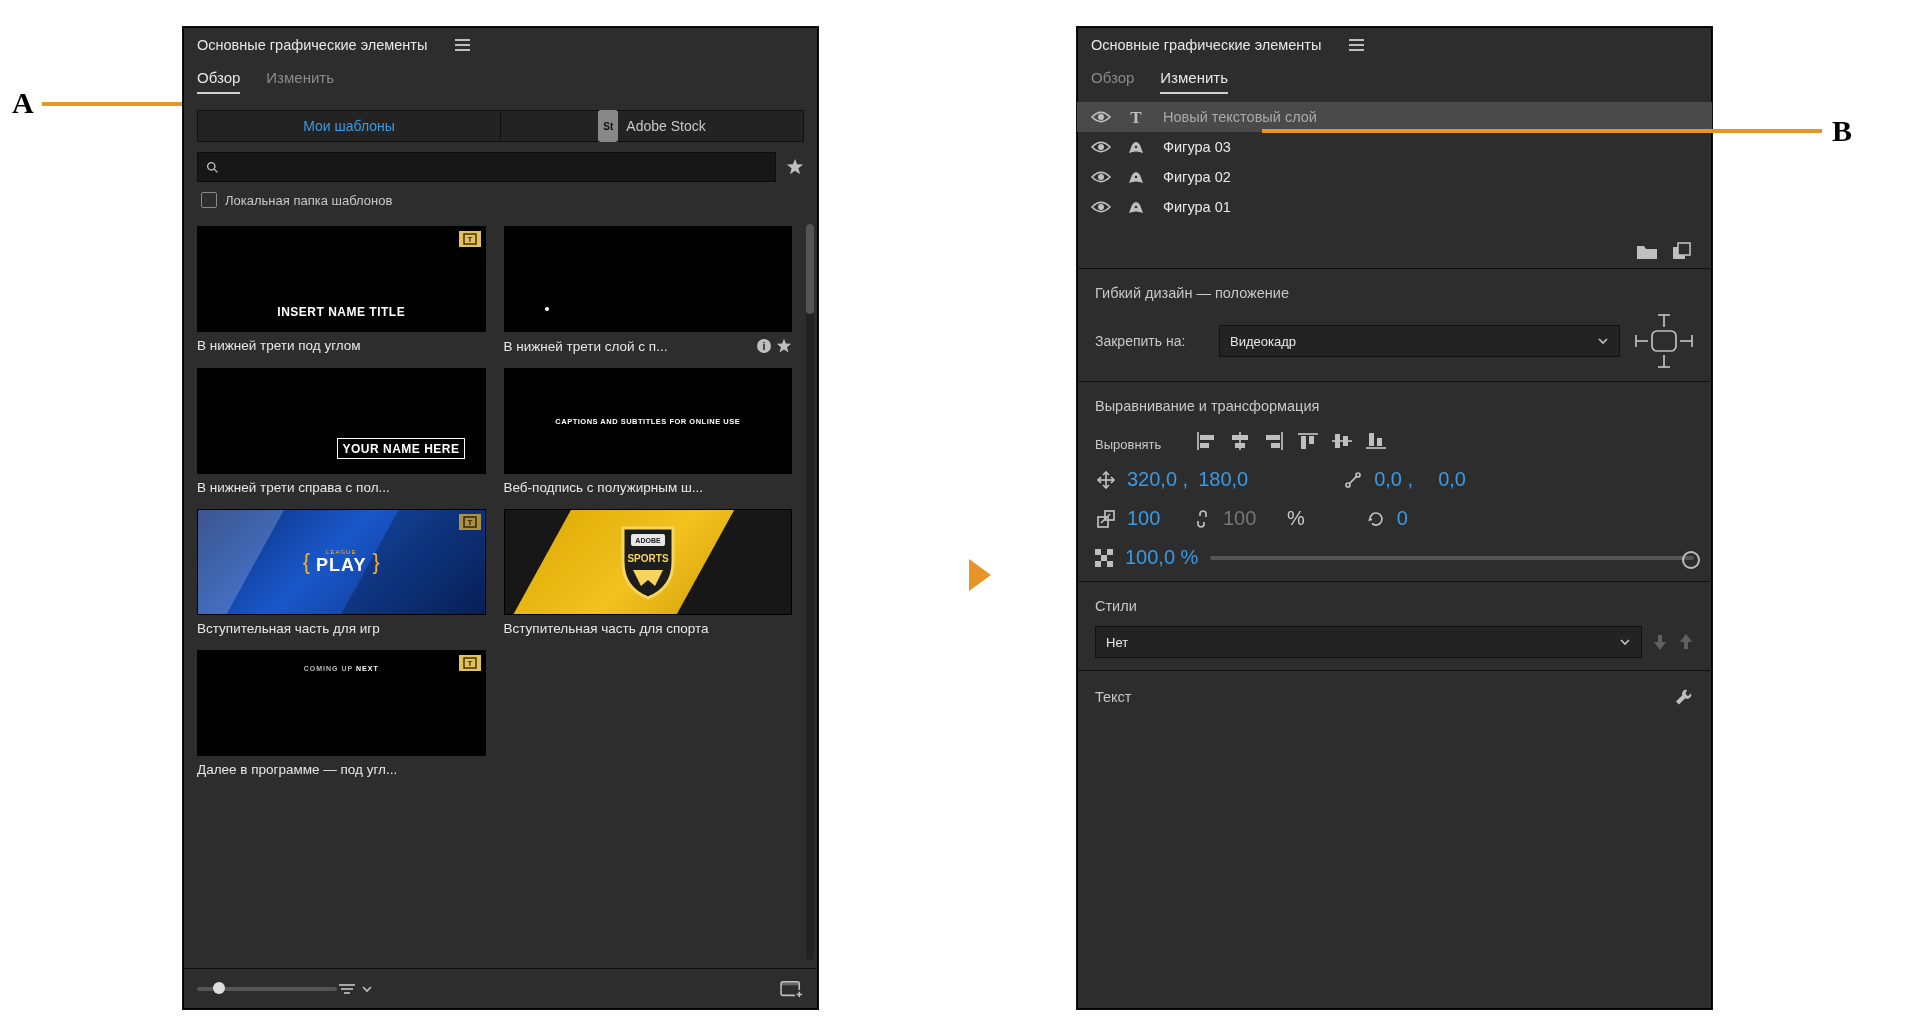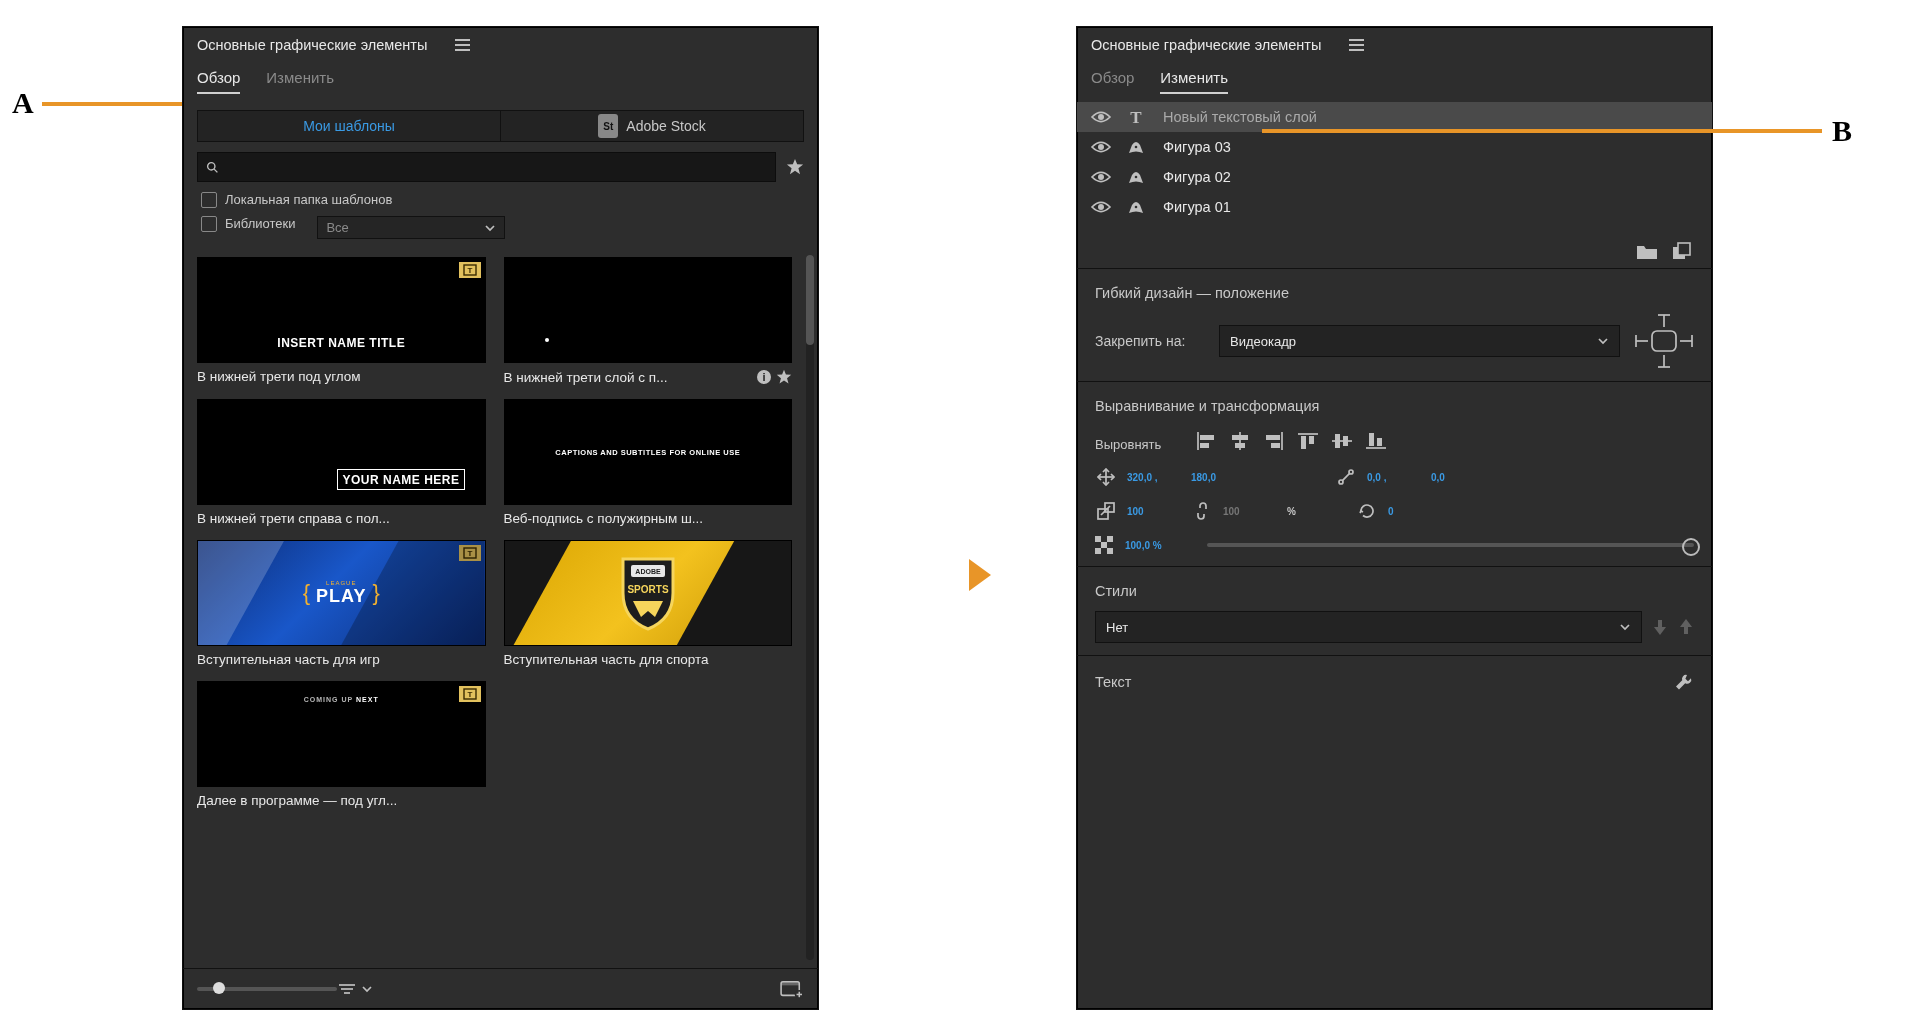--- a/index.html
+++ b/index.html
@@ -27,26 +27,26 @@
   .hamburger span{display:block;height:2px;background:var(--icon);}
   .tabs{display:flex;gap:26px;padding:10px 14px 2px 14px;}
   .tab{color:var(--text-dim);font-size:15px;padding-bottom:6px;border-bottom:2px solid transparent;cursor:pointer;}
   .tab.active{color:var(--text-bright);border-bottom:2px solid var(--tab-underline);}
 
   
   .browse-sources{display:flex;gap:0;margin:14px 14px 10px 14px;border:1px solid #111;}
   .source-btn{flex:1;display:flex;align-items:center;justify-content:center;gap:8px;height:30px;background:#232323;color:var(--text);font-size:14px;cursor:pointer;}
   .source-btn.active{color:var(--accent-blue);}
   .source-btn + .source-btn{border-left:1px solid #111;}
-  .stock-badge{width:20px;height:24px;border-radius:3px;background:#888;color:#111;display:flex;align-items:center;justify-content:center;font-size:10px;font-weight:bold;}
+  .stock-badge{width:20px;height:32px;border-radius:3px;background:#888;color:#111;display:flex;align-items:center;justify-content:center;font-size:10px;font-weight:bold;}
   .search-row{display:flex;align-items:center;gap:10px;margin:0 14px 10px 14px;}
   .search-box{flex:1;display:flex;align-items:center;gap:8px;height:28px;background:#171717;border:1px solid #0d0d0d;padding:0 8px;}
   .search-box svg{width:13px;height:13px;}
   .star-btn svg{width:18px;height:18px;}
-  .check-row{display:flex;align-items:flex-start;gap:8px;margin:0 14px 8px 18px;}
+  .check-row{display:flex;align-items:center;gap:8px;margin:0 14px 8px 18px;}
   .checkbox{width:14px;height:14px;border:1.5px solid #888;border-radius:2px;}
   .lib-select{display:inline-flex;align-items:center;justify-content:space-between;margin-left:14px;background:#252525;border:1px solid #111;padding:3px 8px;width:170px;color:var(--text-dim);}
 
   .grid-wrap{position:relative;flex:1;overflow:hidden;padding:10px 8px 0 14px;}
   .grid{display:grid;grid-template-columns:1fr 1fr;gap:14px 18px;padding-right:18px;}
   .template{display:flex;flex-direction:column;gap:6px;}
   .thumb{position:relative;height:104px;background:#000;border:1px solid #000;display:flex;align-items:center;justify-content:center;overflow:hidden;}
   .thumb .inner-text{color:#fff;font-size:12px;font-weight:bold;letter-spacing:.5px;}
   .thumb-badge{position:absolute;top:4px;right:4px;width:22px;height:16px;background:var(--accent-yellow);display:flex;align-items:center;justify-content:center;}
   .thumb-badge svg{width:14px;height:12px;}
@@ -77,21 +77,21 @@
   .dropdown{flex:1;display:flex;align-items:center;justify-content:space-between;background:#232323;border:1px solid #111;height:30px;padding:0 10px;gap:10px;color:var(--text-bright);}
   .pin-diagram{width:60px;height:56px;display:flex;align-items:center;justify-content:center;}
 
   .align-sub{display:flex;align-items:center;gap:14px;}
   .align-label{min-width:86px;color:var(--text);margin-top:7px;}
   .align-icons{display:flex;gap:12px;}
   .align-icons .ai{width:22px;height:20px;}
 
   .prop-row{display:flex;align-items:center;gap:10px;}
   .prop-row .picon{width:22px;display:flex;justify-content:center;}
-  .val{color:var(--accent-blue);font-size:10px;min-width:54px;font-weight:bold;}
+  .val{color:var(--accent-blue);font-size:20px;min-width:54px;}
   .val.dim{color:#767676;}
   .val.unit{color:var(--text);min-width:auto;}
   .gap-lg{width:70px;}
   .opacity-row{display:flex;align-items:center;gap:12px;}
   .slider{position:relative;flex:1;height:4px;background:#555;border-radius:2px;}
   .slider-knob{position:absolute;right:-6px;top:-5px;width:14px;height:14px;border:2px solid #bbb;border-radius:50%;background:transparent;}
 
   .styles-row{display:flex;align-items:center;gap:10px;}
   .arrow-dim{opacity:.35;}
 
@@ -146,30 +146,20 @@
       <div class="star-btn">
         <svg viewBox="0 0 20 20">
             <polygon class="icon-fill" points="10,1 12.4,7 19,7.3 13.8,11.5 15.6,18 10,14.3 4.4,18 6.2,11.5 1,7.3 7.6,7"></polygon>
           </svg>
       </div>
     </div>
 
     <div class="check-row">
       <div class="checkbox"></div>
       <span>Локальная папка шаблонов</span>
-    </div>
-    <div class="check-row">
-      <div class="checkbox"></div>
-      <span>Библиотеки</span>
-      <div class="lib-select">
-        <span>Все</span>
-        <svg width="12" height="10" viewBox="0 0 12 10">
-            <polyline class="icon-stroke" points="2,3 6,7 10,3"></polyline>
-          </svg>
-      </div>
     </div>
 
     <div class="grid-wrap">
       <div class="scrollbar-v">
           <div class="scrollbar-thumb"></div>
         </div>
       <div class="grid">
 
         <div class="template">
           <div class="thumb">

